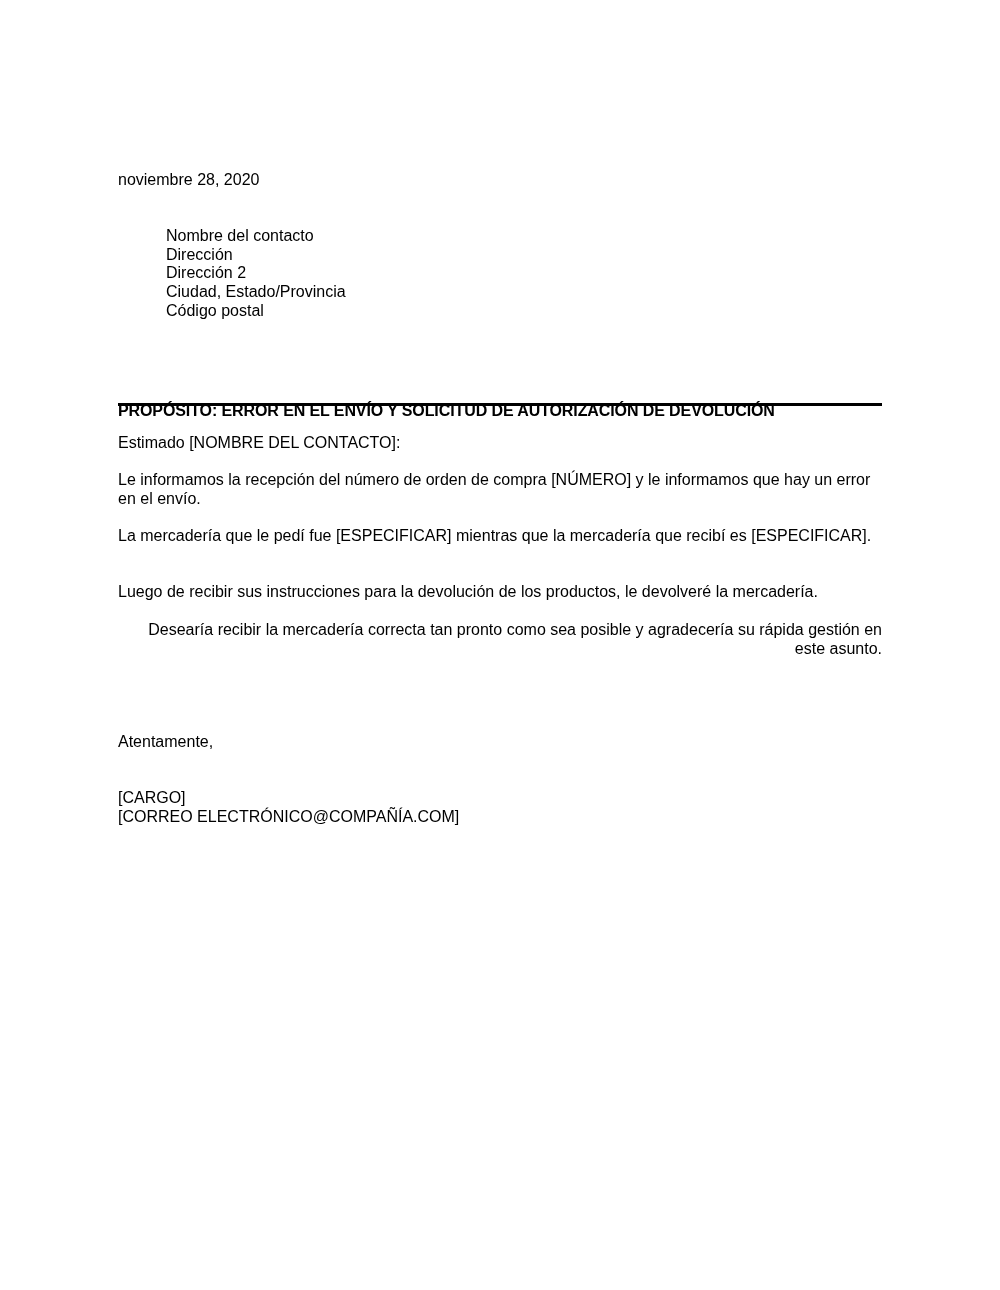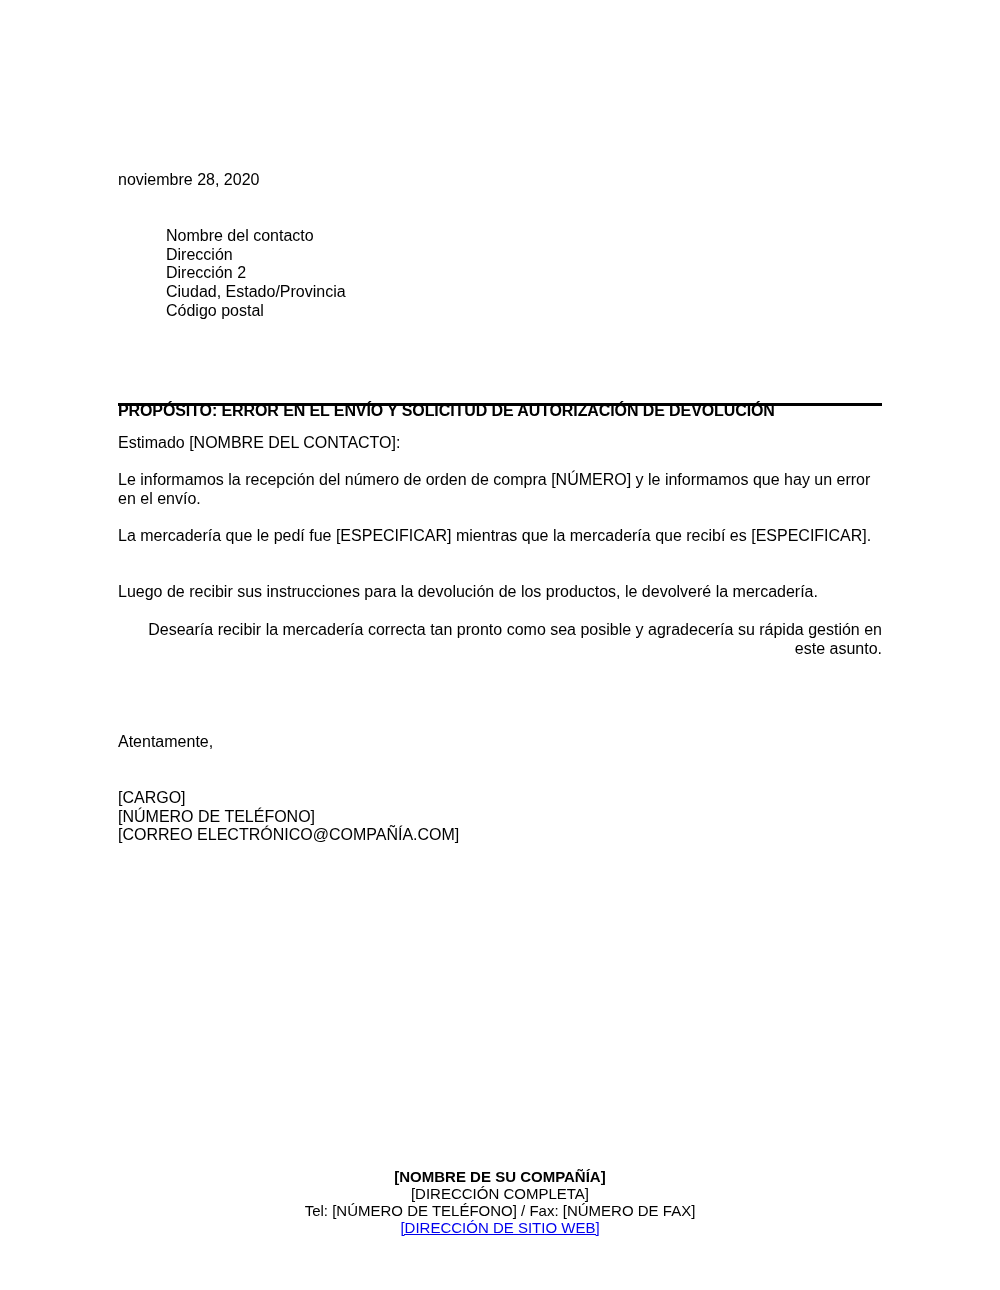--- a/index.html
+++ b/index.html
@@ -91,24 +91,17 @@
 
   <div class="block p1">Le informamos la recepción del número de orden de compra [NÚMERO] y le informamos que hay un error en el envío.</div>
   <div class="block p2">La mercadería que le pedí fue [ESPECIFICAR] mientras que la mercadería que recibí es [ESPECIFICAR].</div>
   <div class="block p3">Luego de recibir sus instrucciones para la devolución de los productos, le devolveré la mercadería.</div>
   <div class="block p4">Desearía recibir la mercadería correcta tan pronto como sea posible y agradecería su rápida gestión en este asunto.</div>
 
   <div class="block closing">Atentamente,</div>
 
   <div class="block signature">
     <div>[CARGO]</div>
-    <div>[NÚMERO DE TELÉFONO]</div>
     <div>[CORREO ELECTRÓNICO@COMPAÑÍA.COM]</div>
   </div>
 
-  <div class="footer">
-    <div class="company">[NOMBRE DE SU COMPAÑÍA]</div>
-    <div>[DIRECCIÓN COMPLETA]</div>
-    <div>Tel: [NÚMERO DE TELÉFONO] / Fax: [NÚMERO DE FAX]</div>
-    <div><a>[DIRECCIÓN DE SITIO WEB]</a></div>
-  </div>
 
 </div>
 
 </body></html>

